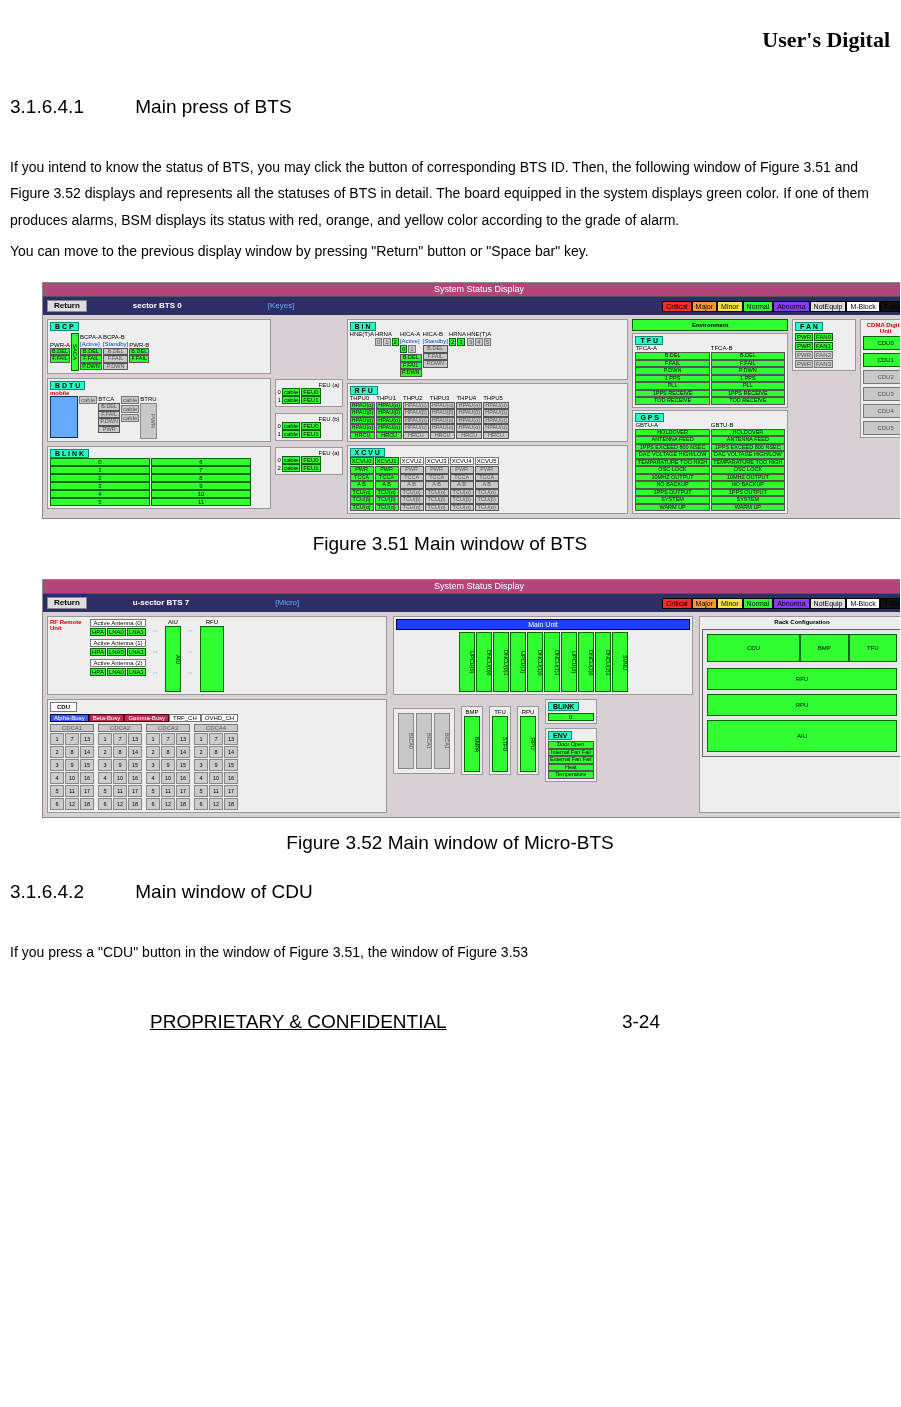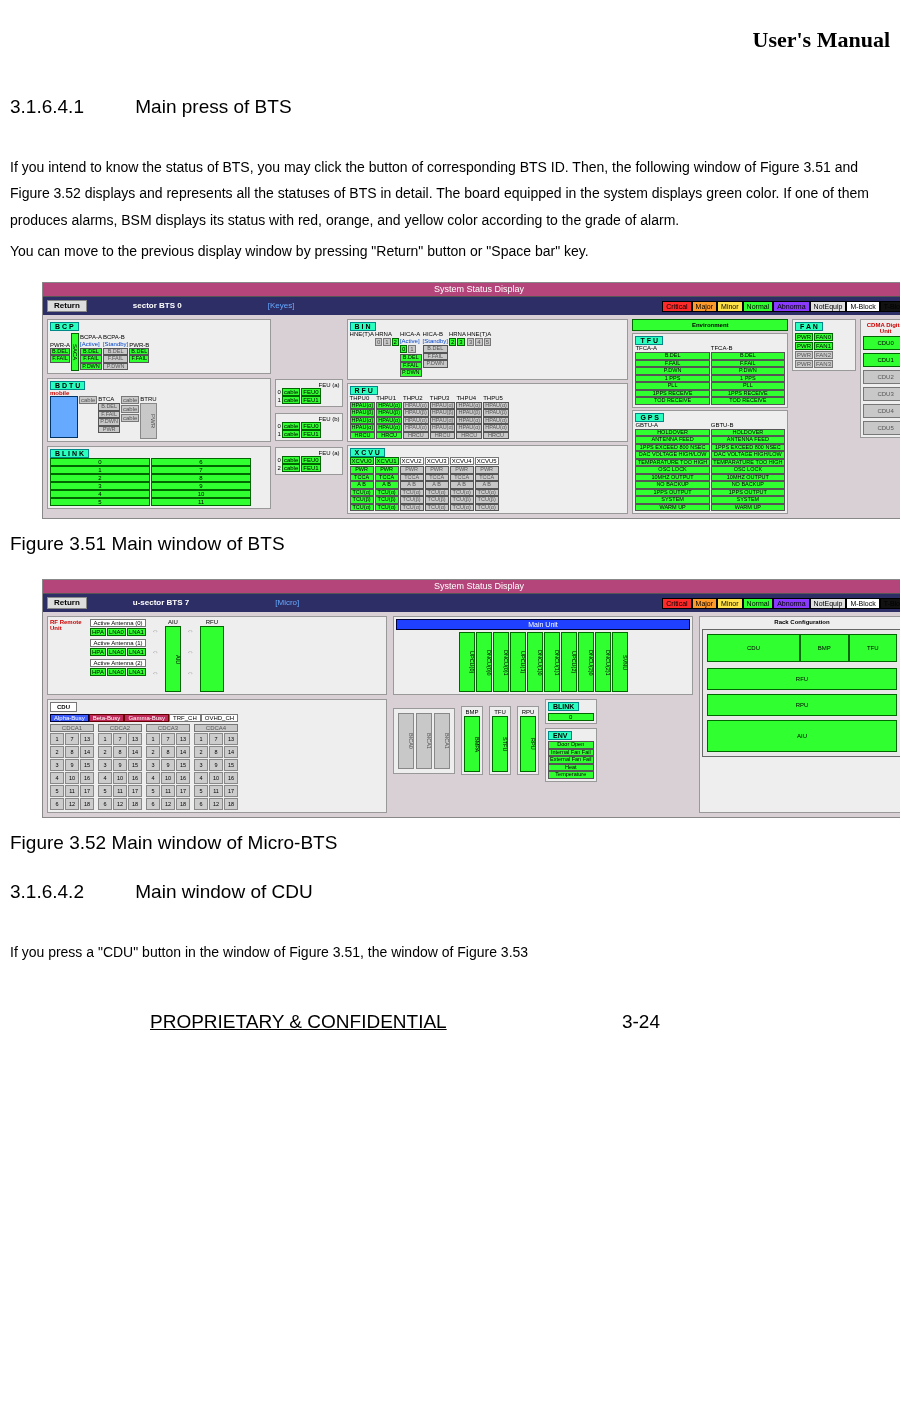--- a/index.html
+++ b/index.html
@@ -24,21 +24,21 @@
     margin: 10px 0 30px 0;
   }
   .section-heading .num { display:inline-block; width:120px; }
   p.body-text { margin: 0 0 4px 0; font-size:14px; line-height:1.9;}
   .figure-block {
     margin: 18px 0 8px 0;
     border: 0;
     padding-left: 32px;
   }
   .figure-caption {
-    text-align: left;
+    text-align: center;
     font-size: 19px;
     margin: 6px 0 14px 0;
   }
   .footer {
     margin-top: 40px;
     font-size: 19px;
   }
   .footer-left { display:inline-block; margin-left:140px;text-decoration:underline; }
   .footer-right { display:inline-block; margin-left:170px; }
 
@@ -109,21 +109,21 @@
   .blue-head{ background:#2040ff; color:#fff; text-align:center; font-size:7px; padding:1px 0; border:1px solid #003;}
   .vslot { background:#30ff30; border:1px solid #060; width:14px; font-size:5.5px; text-align:center; padding:2px 0; writing-mode:vertical-rl;}
   .vslotgr { background:#c8c8c8; border:1px solid #888; width:14px; font-size:5.5px; text-align:center; padding:2px 0; writing-mode:vertical-rl; color:#555;}
   .cdca-cell{ background:#ccc; border:1px solid #888; width:12px; height:10px; display:inline-flex; align-items:center; justify-content:center; font-size:5.5px;}
   .rack-box{ border:1px solid #666; background:#e8e8e8; }
 
 </style>
 </head>
 <body>
 
-<div class="header-right">User's Manual</div>
+<div class="header-right">User's Digital</div>
 
 <div class="section-heading">
   <span class="num">3.1.6.4.1</span>
   <span>Main press of BTS</span>
 </div>
 
 <p class="body-text">If you intend to know the status of BTS, you may click the button of corresponding BTS ID. Then, the following window of Figure 3.51 and Figure 3.52 displays and represents all the statuses of BTS in detail. The board equipped in the system displays green color. If one of them produces alarms, BSM displays its status with red, orange, and yellow color according to the grade of alarm.</p>
 <p class="body-text">You can move to the previous display window by pressing "Return" button or "Space bar" key.</p>
 
 <div class="figure-block">

